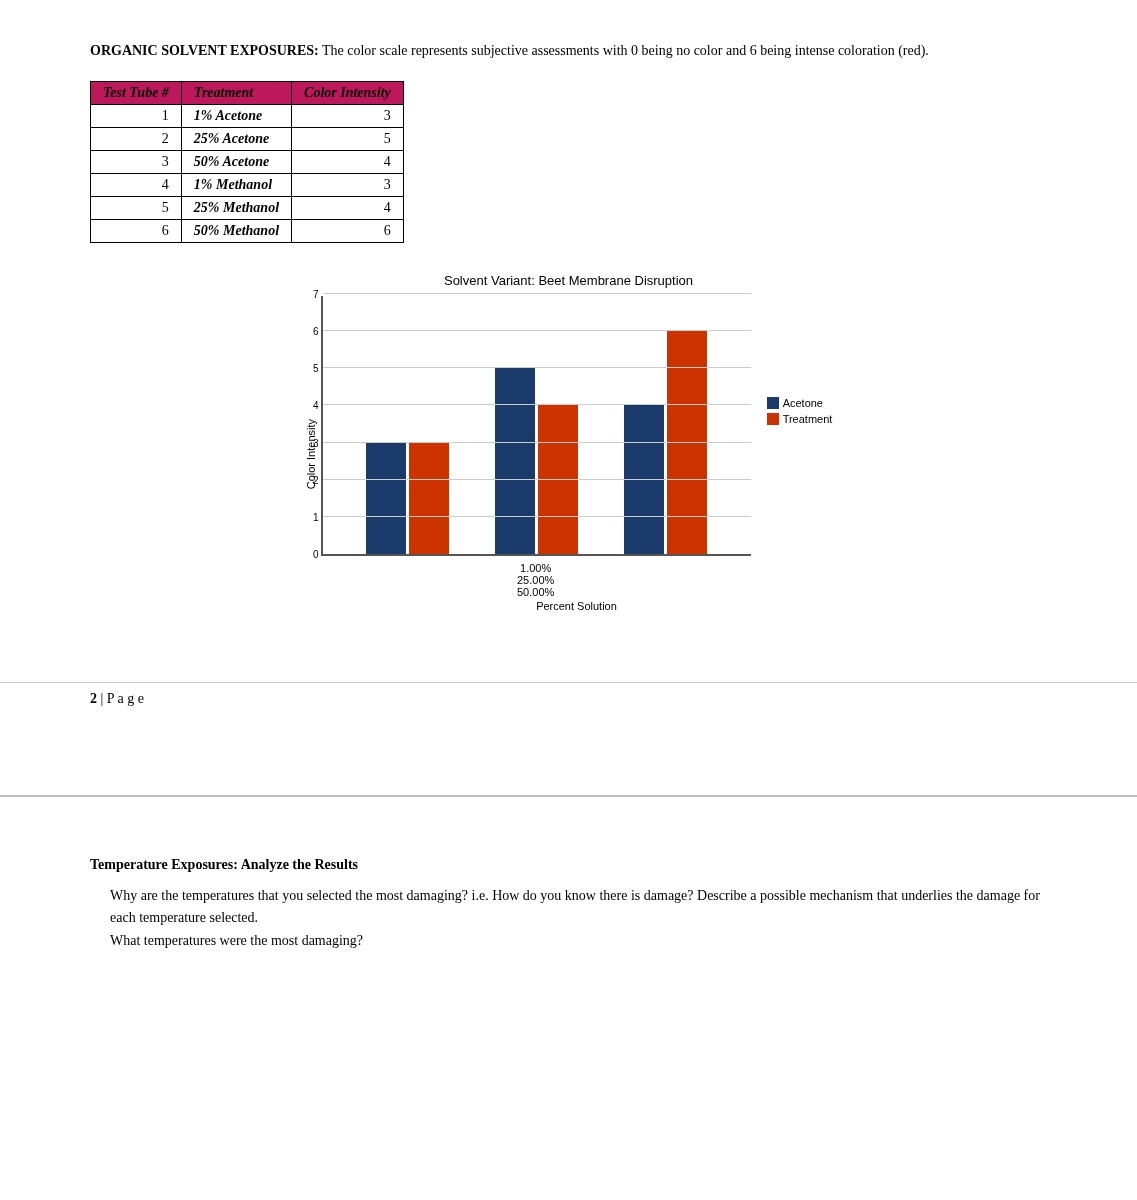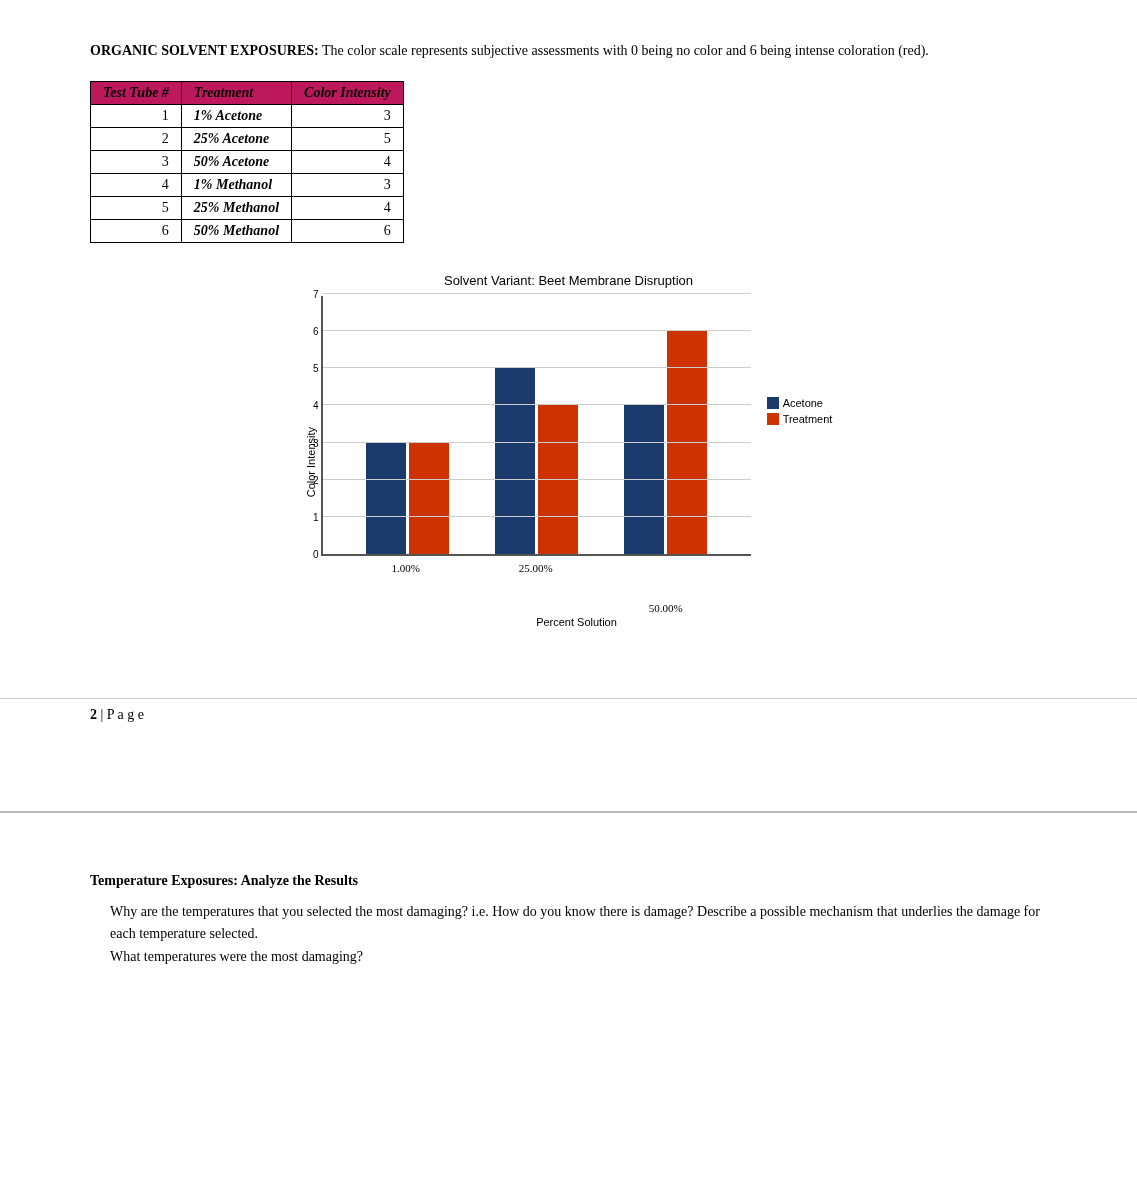--- a/index.html
+++ b/index.html
@@ -239,24 +239,24 @@
               <div class="legend-item">
                 <span class="legend-box" style="background:#1a3a6b;"></span>
                 <span>Acetone</span>
               </div>
               <div class="legend-item">
                 <span class="legend-box" style="background:#cc3300;"></span>
                 <span>Treatment</span>
               </div>
             </div>
           </div>
-          <div class="x-axis" id="x-axis-labels" style="display: flex; flex-direction: row; justify-content: space-between; width: 430px; padding: 2px 20px 0px; font-size: 11px; font-family: Liberation Serif, serif;">
+          <div class="x-axis" id="x-axis-labels" style="display: flex; flex-direction: column; justify-content: space-between; width: 430px; padding: 2px 20px 0px; font-size: 11px; font-family: Liberation Sans, sans-serif;">
               <div style="text-align: center; flex: 1 1 0%;">1.00%</div>
               <div style="text-align: center; flex: 1 1 0%;">25.00%</div>
-              <div style="text-align: center; flex: 1 1 0%; margin-top: 40px;">50.00%</div>
+              <div style="text-align: center; flex: 1 1 0%;">50.00%</div>
             </div>
           <div class="x-label">Percent Solution</div>
         </div>
       </div>
     </div>
 
   </div>
 
   <div class="page-footer">
     <span class="page-number">2</span>

